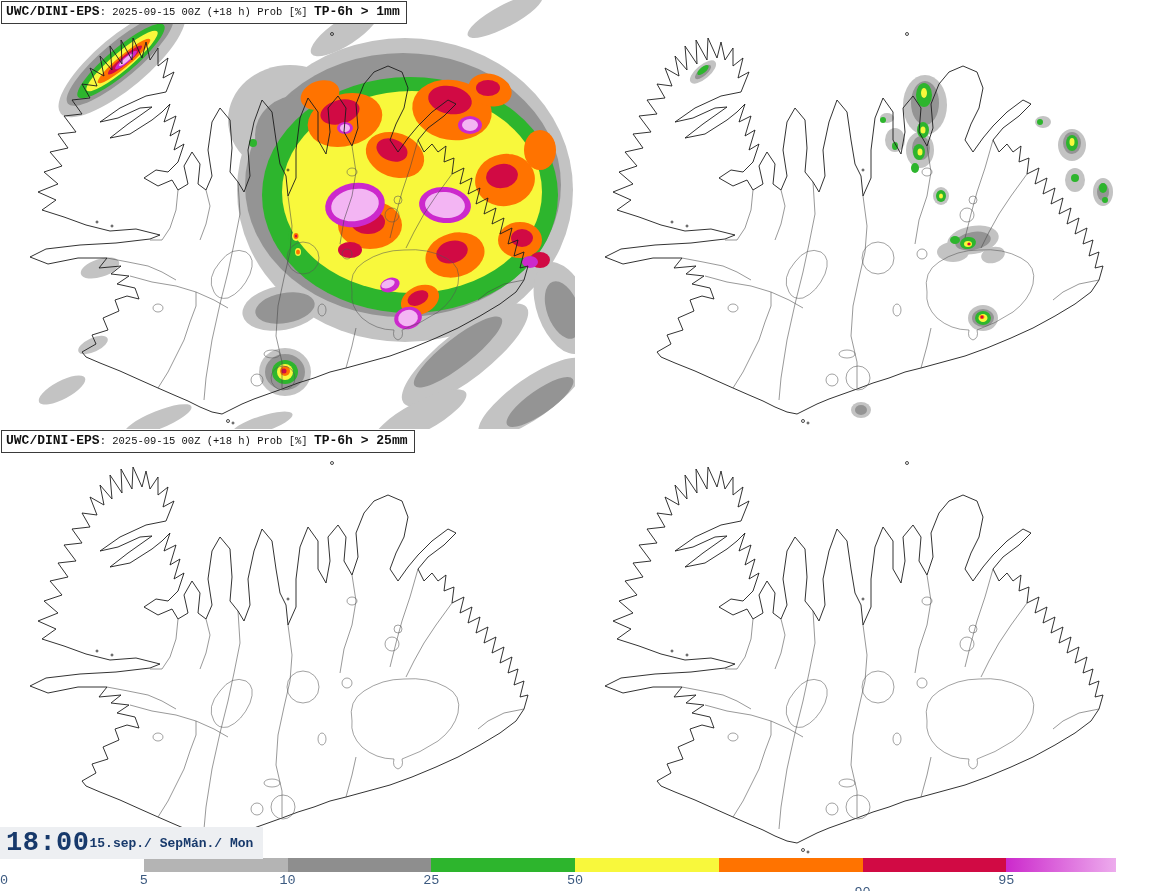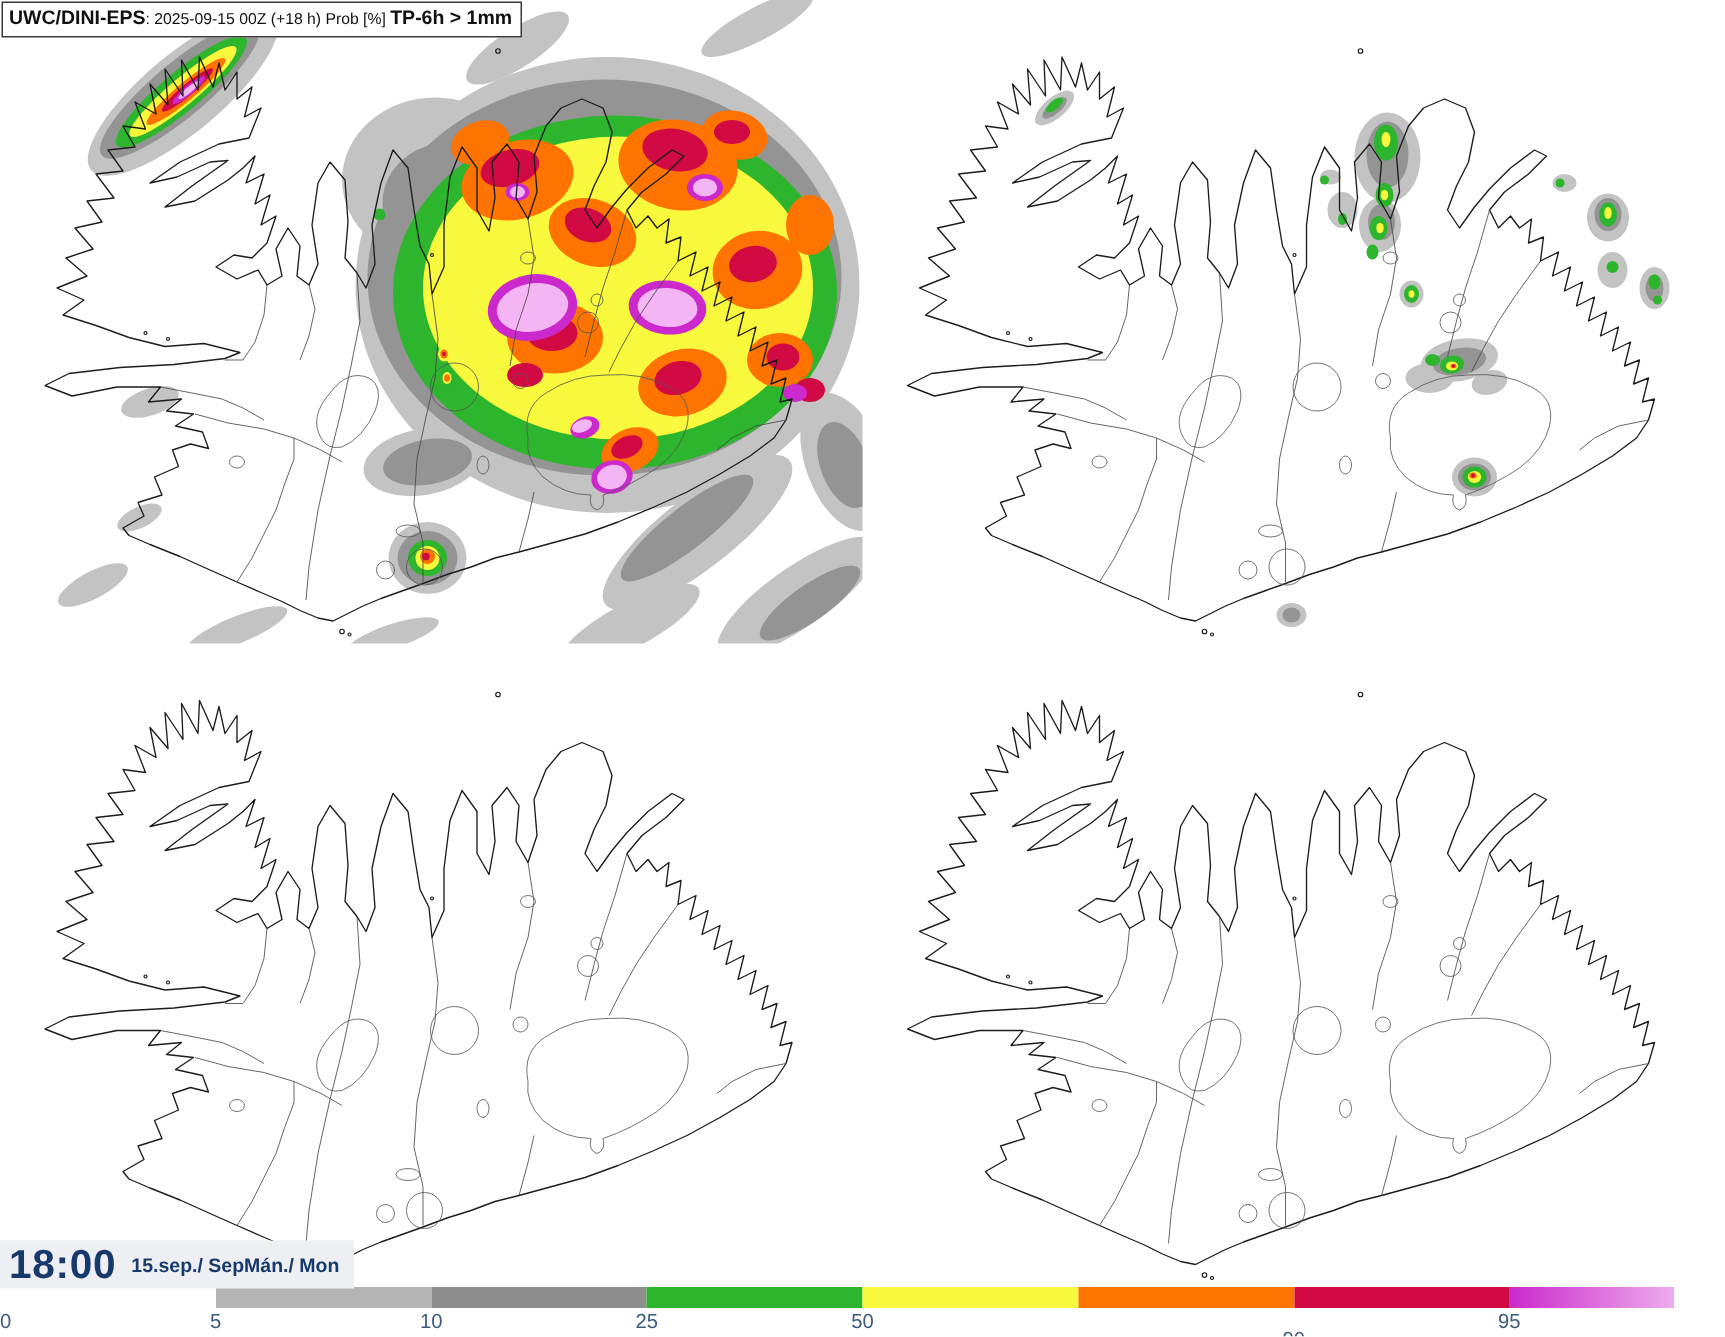--- a/index.html
+++ b/index.html
@@ -1,17 +1,17 @@
 <!DOCTYPE html>
 <html><head>
 <meta charset="utf-8">
 <style>
   html,body{margin:0;padding:0;background:#fff;}
   #app{position:relative;width:1116px;height:891px;background:#fff;overflow:hidden;
-       font-family:Liberation Sans, sans-serif;}
+       font-family:Liberation Mono, monospace;}
   .panel{position:absolute;width:575px;height:429px;overflow:hidden;}
   #panel-1{left:0;top:0;} #panel-2{left:575px;top:0;}
   #panel-3{left:0;top:429px;} #panel-4{left:575px;top:429px;}
   .panel svg{position:absolute;left:0;top:0;}
   .title-box{position:absolute;left:1px;top:1px;z-index:5;background:#fff;
      border:1px solid #3a3a3a;padding:1px 6px 2px 4px;white-space:nowrap;
      font-size:10.5px;line-height:17px;color:#111;}
   .title-model{font-weight:bold;font-size:13px;}
   .title-run{font-size:10.5px;}
   .title-thresh{font-weight:bold;font-size:13px;}
@@ -19,21 +19,21 @@
   .coast{fill:none;stroke:#1c1c1c;stroke-width:0.9;stroke-linejoin:round;}
   .inner{fill:none;stroke:#444;stroke-width:0.55;stroke-linejoin:round;}
   .glac{fill:none;stroke:#555;stroke-width:0.55;}
   .isle{fill:none;stroke:#1c1c1c;stroke-width:0.8;}
   
   .cGL{fill:#c3c3c3;} .cGD{fill:#949494;} .cGN{fill:#2db52d;} .cYL{fill:#f8f83c;}
   .cOR{fill:#ff7300;} .cRD{fill:#d10a44;} .cMG{fill:#cc29cc;} .cPK{fill:#f3b5f3;}
   
   .clock{position:absolute;left:0;top:827px;height:32px;z-index:6;background:#edeff2;
      display:flex;align-items:center;padding:0 10px 0 6px;color:#17396b;}
-  .clock-time{font-size:27px;font-weight:bold;letter-spacing:0.5px;margin-right:10px;}
+  .clock-time{font-size:27px;font-weight:bold;letter-spacing:0.5px;margin-right:0;}
   .clock-date{display:flex;font-size:13px;font-weight:bold;line-height:15px;}
   
   .cb{position:absolute;left:0;top:858px;width:1150px;height:14px;display:flex;}
   .cb-seg{flex:1 1 0;height:100%;}
   .cb-ticks{position:absolute;left:0;top:872px;width:1150px;height:19px;}
   .cb-tick{position:absolute;top:1px;font-size:13.5px;color:#3c5a80;transform:translateX(-50%);}
 </style>
 </head>
 <body>
 
@@ -256,20 +256,23 @@
         </g>
       </g>
       <use href="#iceland"></use>
     </svg>
   </div>
 
   <div class="panel" id="panel-3">
     <svg viewBox="0 0 575 429" width="575" height="429">
       <use href="#iceland"></use>
     </svg>
+    <div class="title-box">
+      <span class="title-model">UWC/DINI-EPS</span><span class="title-run">: 2025-09-15 00Z (+18 h) Prob [%] </span><span class="title-thresh">TP-6h &gt; 25mm</span>
+    </div>
   </div>
 
   <div class="panel" id="panel-4">
     <svg viewBox="0 0 575 429" width="575" height="429">
       <use href="#iceland"></use>
     </svg>
   </div>
 
   <div class="clock">
     <span class="clock-time">18:00</span>

